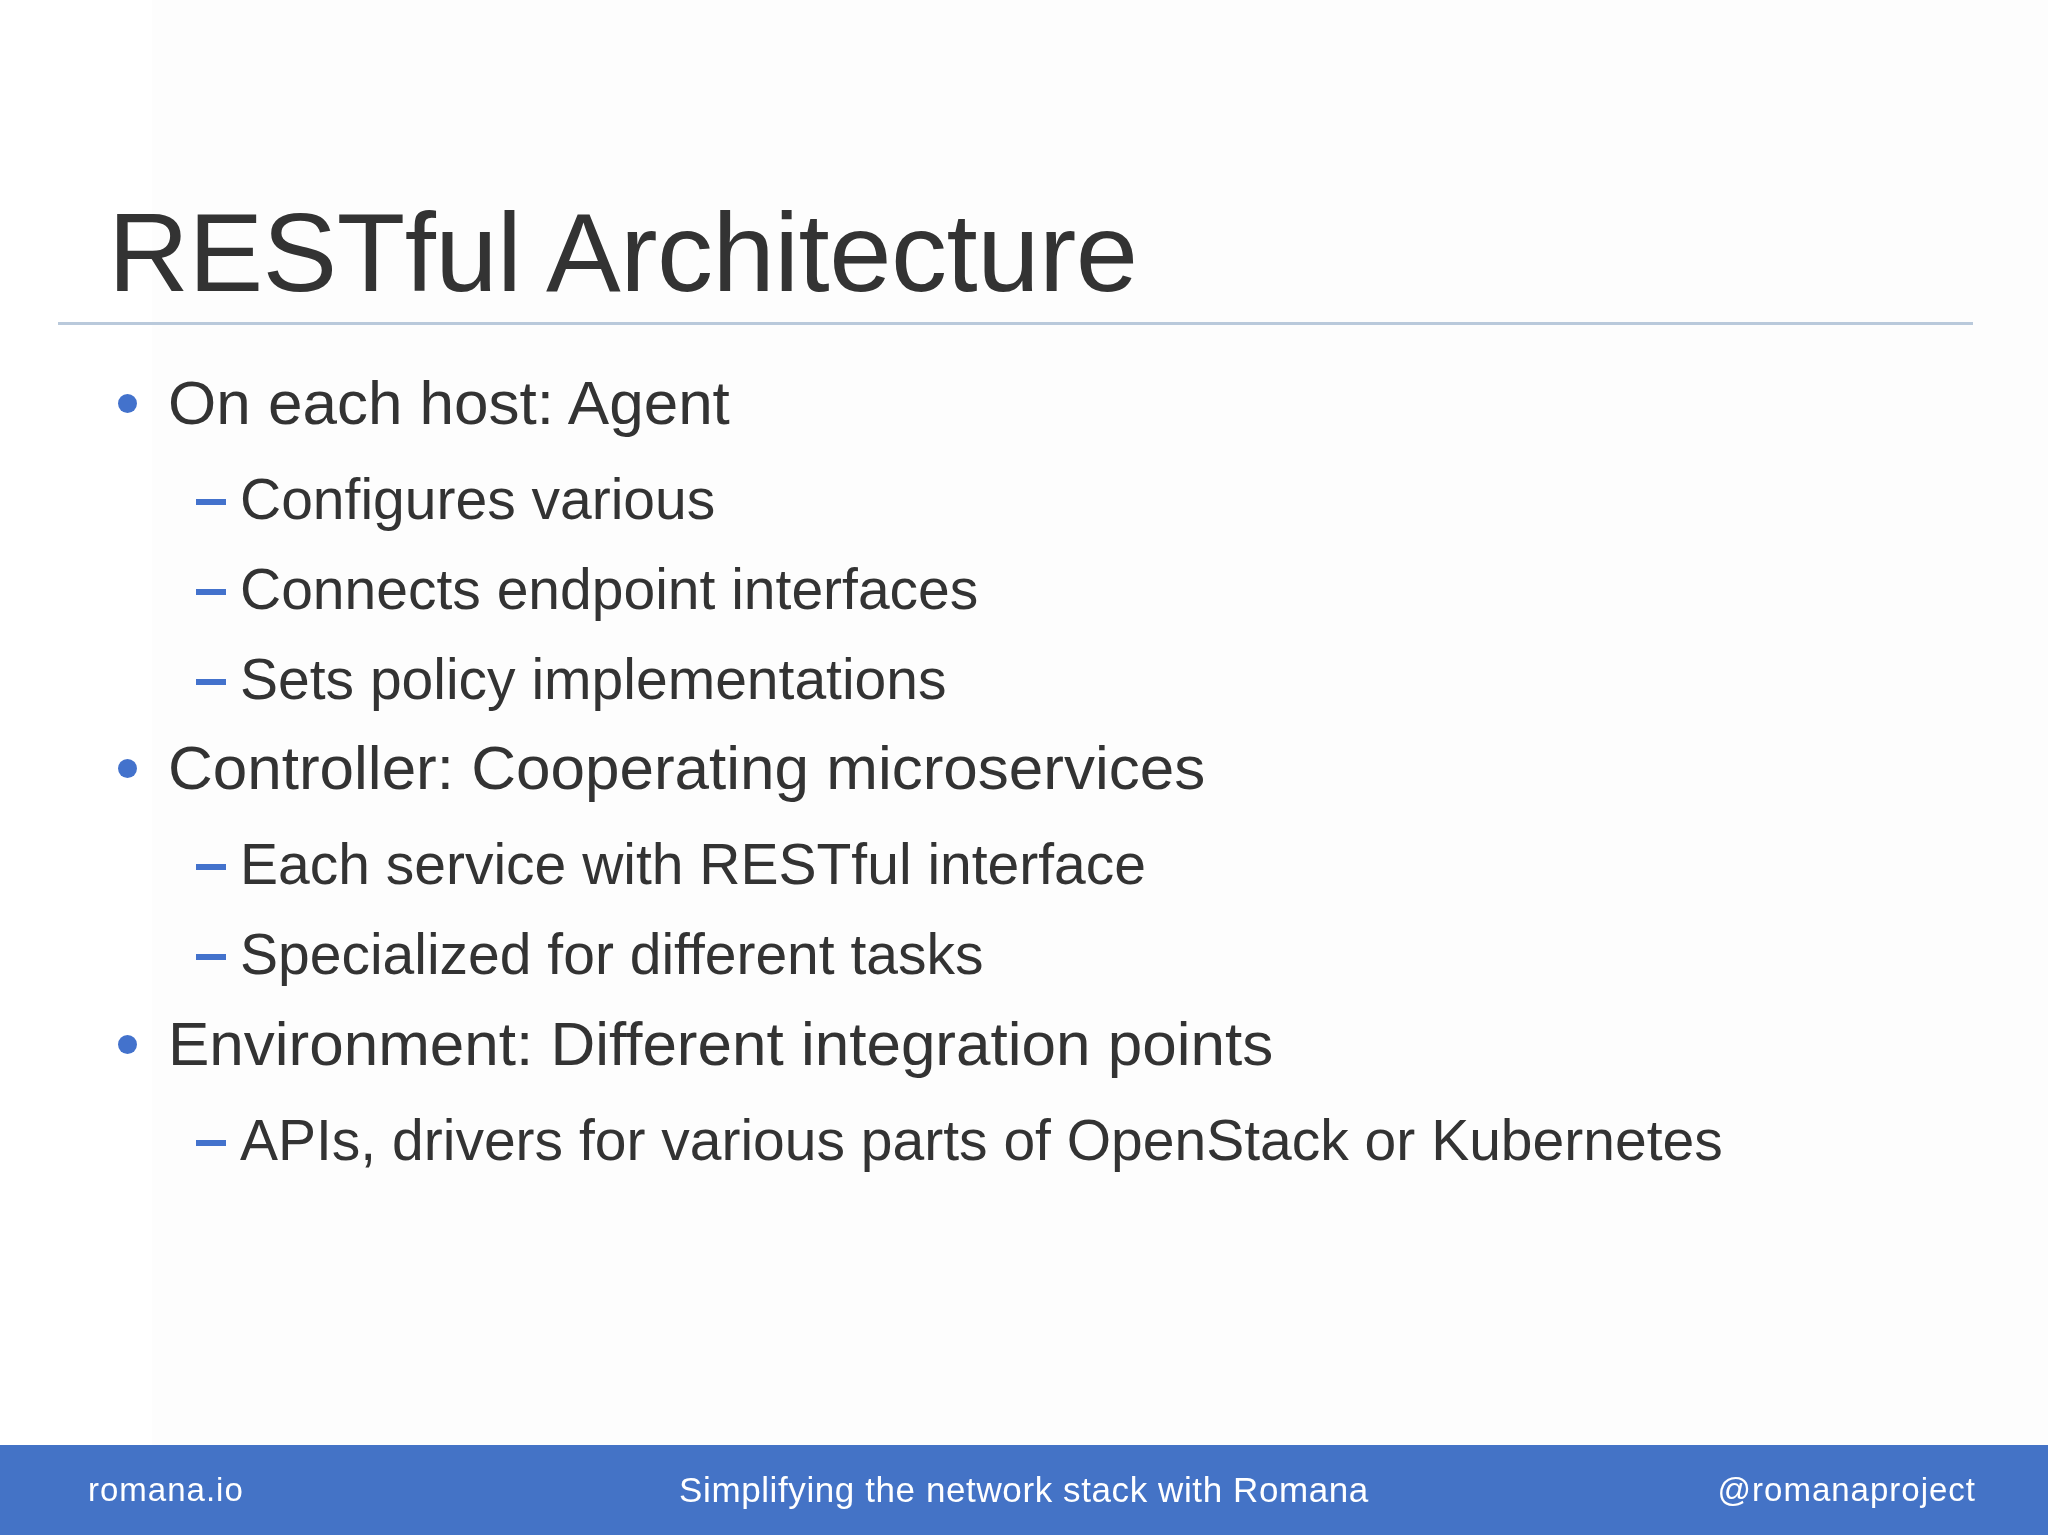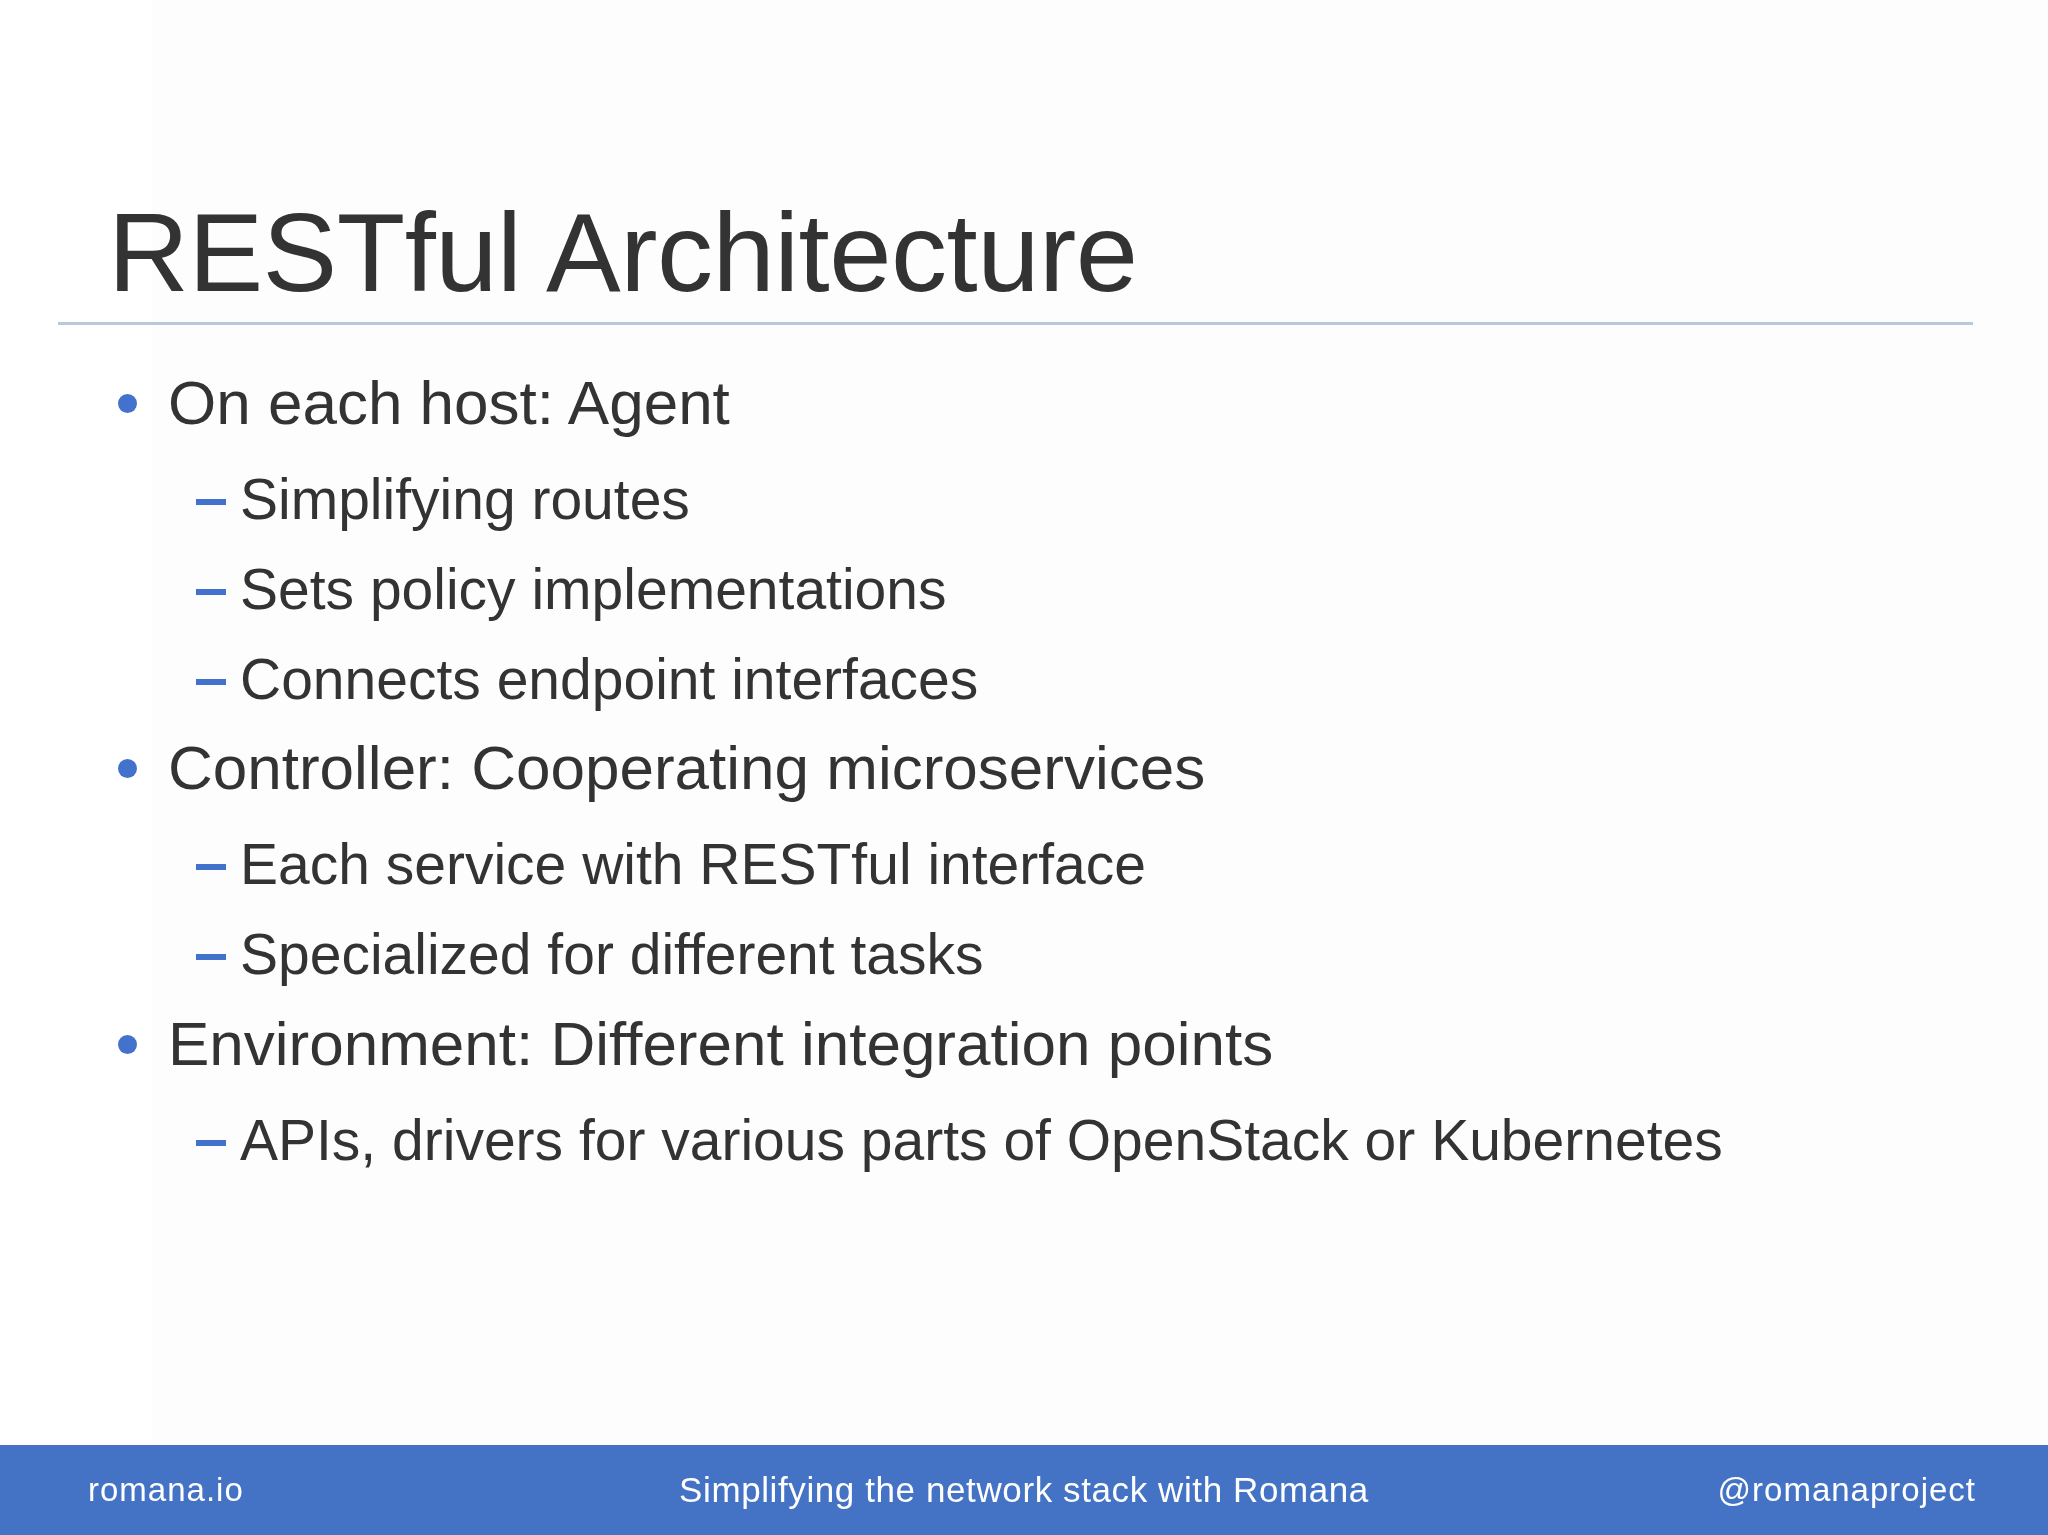--- a/index.html
+++ b/index.html
@@ -149,31 +149,31 @@
 
   <div class="body-list">
 
     <div class="item item-l1">
       <span class="marker"></span>
       <span class="item-text">On each host: Agent</span>
     </div>
 
     <div class="item item-l2">
       <span class="marker"></span>
-      <span class="item-text">Simplifying routes</span>
+      <span class="item-text">Configures various</span>
+    </div>
+
+    <div class="item item-l2">
+      <span class="marker"></span>
+      <span class="item-text">Connects endpoint interfaces</span>
     </div>
 
     <div class="item item-l2">
       <span class="marker"></span>
       <span class="item-text">Sets policy implementations</span>
-    </div>
-
-    <div class="item item-l2">
-      <span class="marker"></span>
-      <span class="item-text">Connects endpoint interfaces</span>
     </div>
 
     <div class="item item-l1">
       <span class="marker"></span>
       <span class="item-text">Controller: Cooperating microservices</span>
     </div>
 
     <div class="item item-l2">
       <span class="marker"></span>
       <span class="item-text">Each service with RESTful interface</span>

